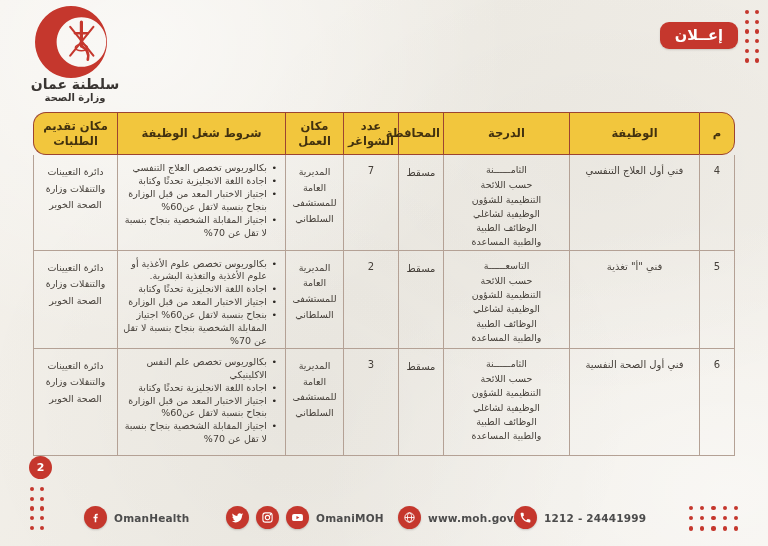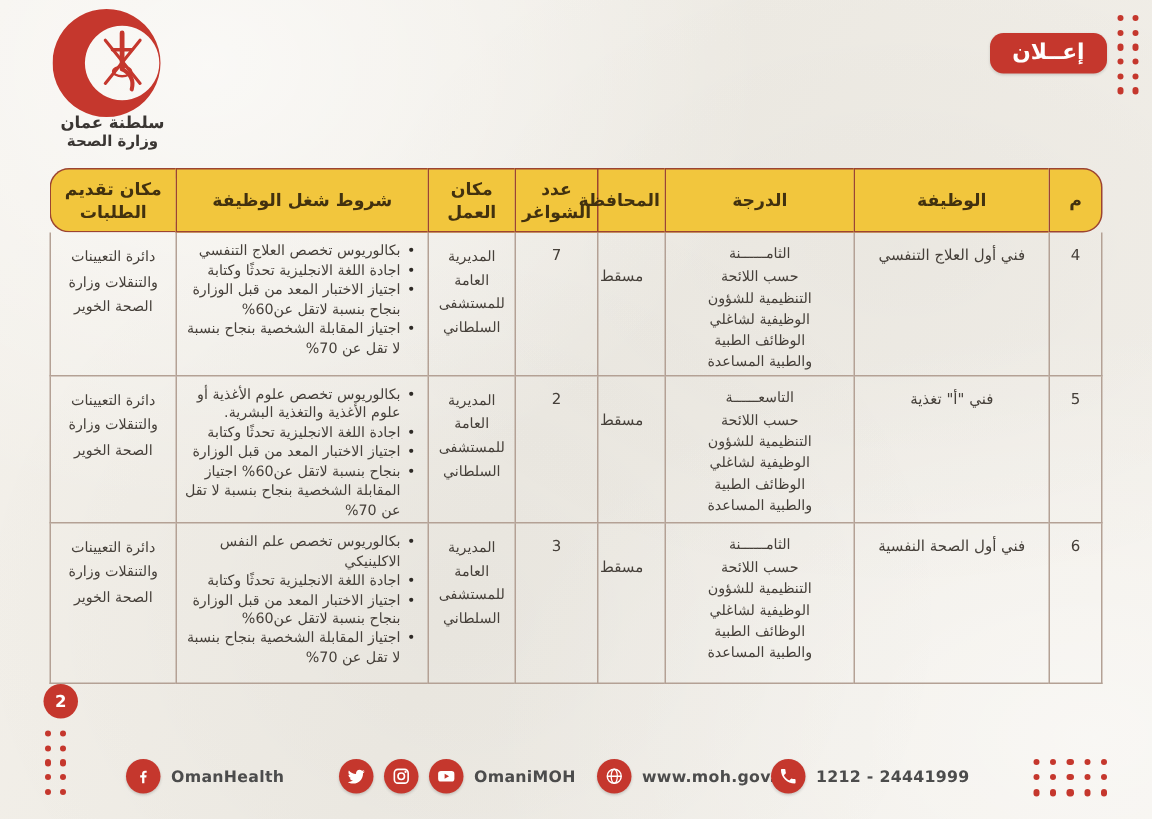--- a/index.html
+++ b/index.html
@@ -8,21 +8,21 @@
     background:
       radial-gradient(ellipse at 18% 8%, rgba(255,255,255,.6), transparent 42%),
       radial-gradient(ellipse at 78% 30%, rgba(0,0,0,.022), transparent 45%),
       radial-gradient(ellipse at 40% 75%, rgba(0,0,0,.028), transparent 52%),
       radial-gradient(ellipse at 95% 90%, rgba(255,255,255,.5), transparent 40%),
       linear-gradient(115deg,#f4f1eb 0%,#eeebe4 48%,#f3f0ea 100%);
   }
   
   .logo{position:absolute;left:16px;top:2px;width:118px;text-align:center;}
   .logo svg{display:block;margin:0 auto;}
-  .logo-line1{font-size:11px;font-weight:bold;color:#3a3633;margin-top:-6px;line-height:1.15;}
+  .logo-line1{font-size:14px;font-weight:bold;color:#3a3633;margin-top:-6px;line-height:1.15;}
   .logo-line2{font-size:10px;font-weight:bold;color:#3a3633;line-height:1.2;}
   
   .badge{position:absolute;top:22px;right:30px;background:#c5372d;color:#fff;
     font-size:14.5px;font-weight:bold;padding:5px 15px 6px;border-radius:9px;direction:rtl;
     box-shadow:0 1px 2px rgba(0,0,0,.15);}
   
   .dots{position:absolute;display:grid;}
   .dots i{width:4.2px;height:4.2px;border-radius:50%;background:#c5372d;display:block;}
   .dots-tr{top:10px;right:9px;gap:5.5px;}
   .dots-bl{left:30px;top:487px;gap:5.5px;}
@@ -38,21 +38,21 @@
   .jobs td{border-left:1px solid #b4a195;border-bottom:1px solid #b4a195;
     vertical-align:top;color:#46403a;background:transparent;margin-top:24px;}
   .jobs td:first-child{border-right:1px solid #b4a195;}
   .jobs tbody tr:nth-child(1){height:88px;}
   .jobs tbody tr:nth-child(2){height:90px;}
   .jobs tbody tr:nth-child(3){height:107px;}
   .c-num{text-align:center;padding-top:10px;font-size:10px;}
   .c-job{text-align:center;padding:10px 6px 0;font-size:10px;}
   .c-grade{text-align:center;padding:8px 24px 0;font-size:9.5px;line-height:1.5;}
   .grade-title{margin-bottom:1px;}
-  .c-gov{text-align:left;padding-top:24px;font-size:10px;}
+  .c-gov{text-align:center;padding-top:12px;font-size:10px;}
   .c-vac{text-align:center;padding-top:10px;font-size:10px;}
   .c-work{text-align:center;padding:9px 5px 12px;font-size:9.5px;line-height:1.65;}
   .c-req{padding:7px 8px 0 4px;}
   .req-list{margin:0;padding:0;list-style:none;}
   .req-list li{position:relative;font-size:9.5px;line-height:1.36;padding-right:10px;text-align:right;}
   .req-list li::before{content:"•";position:absolute;right:0;top:0;color:#2e2a26;}
   .c-apply{text-align:center;padding:9px 7px 0;font-size:9.5px;line-height:1.75;}
   
   .pagenum{position:absolute;left:29px;top:456px;width:23px;height:23px;border-radius:50%;
     background:#c5372d;color:#fff;font-size:11px;font-weight:bold;text-align:center;line-height:23px;}

